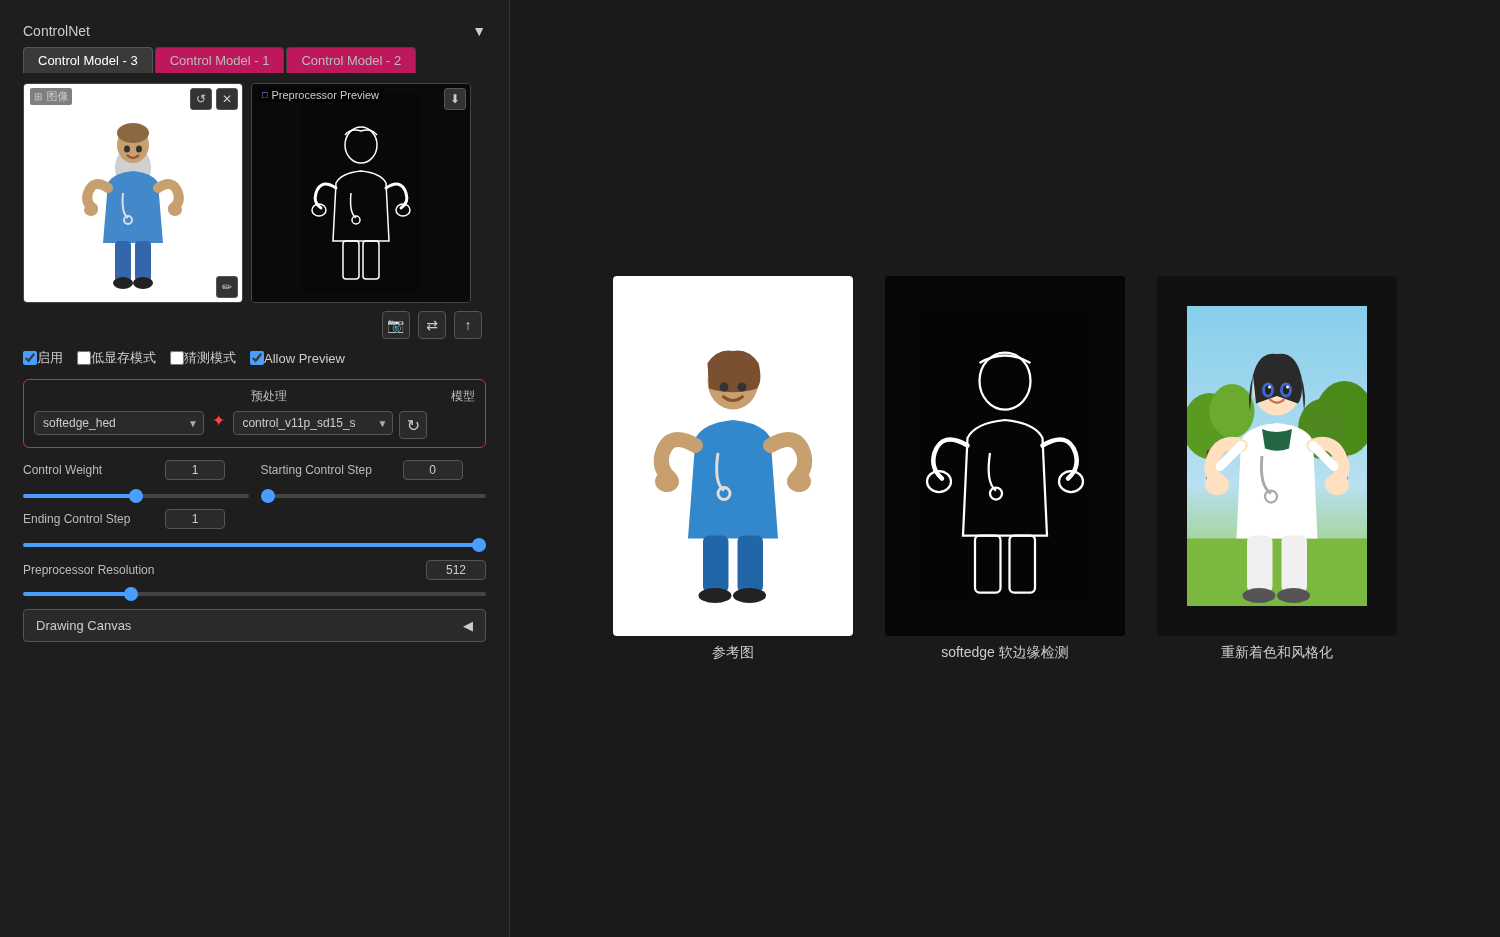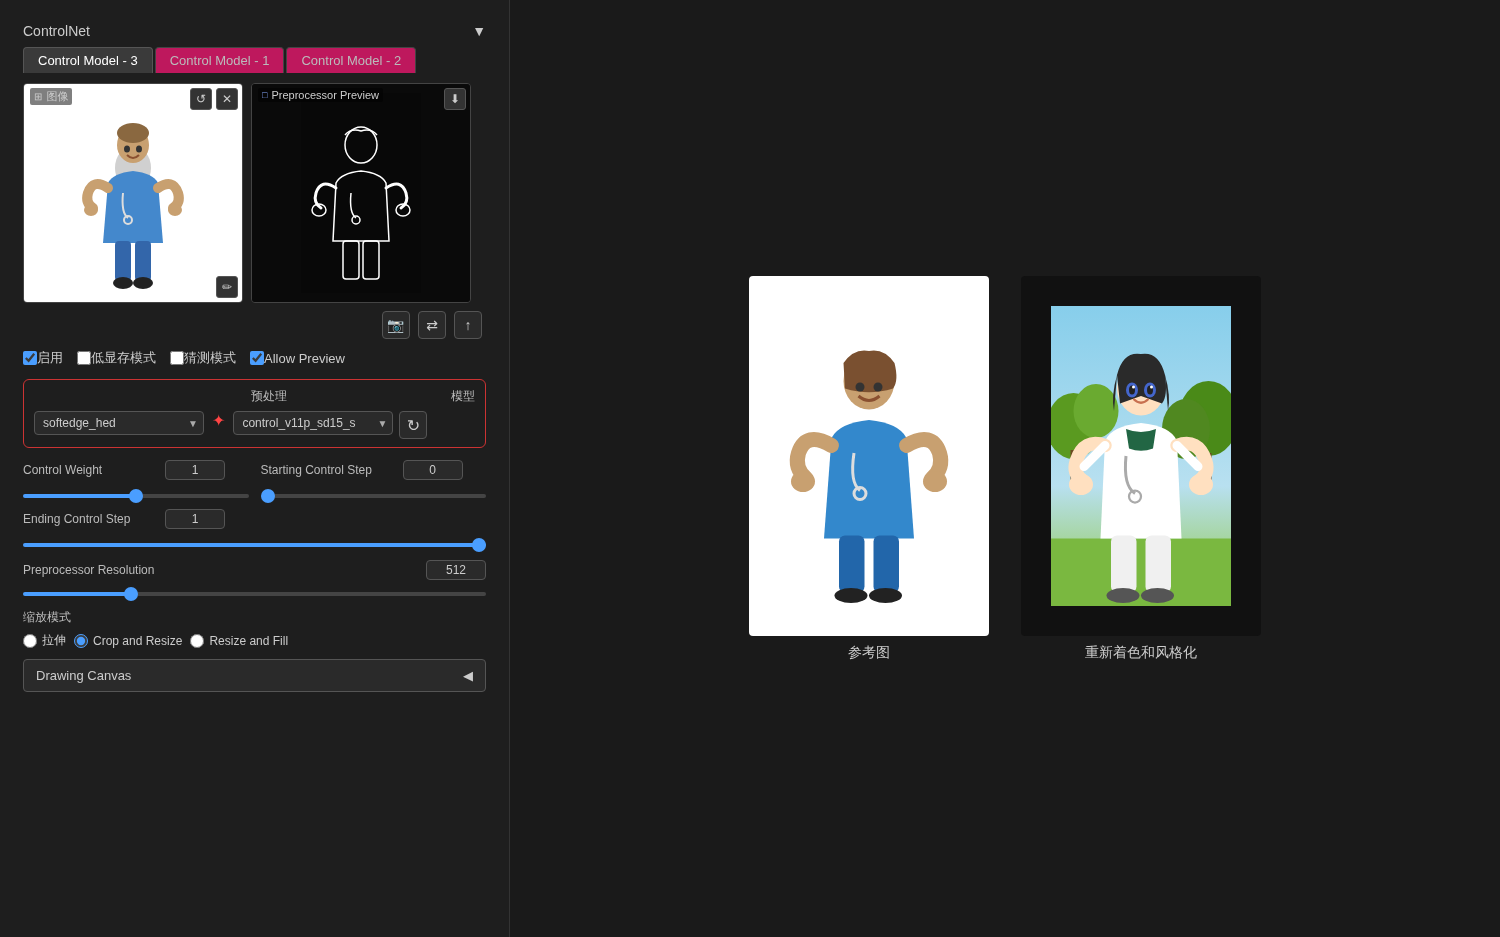--- a/index.html
+++ b/index.html
@@ -597,37 +597,20 @@
   <div class="full-slider-row">
     <div class="full-slider-top">
       <span class="slider-label">Preprocessor Resolution</span>
       <input type="text" class="slider-value" value="512" style="">
     </div>
     <div class="slider-container">
       <input type="range" min="64" max="2048" value="512" step="1" style="background: linear-gradient(to right, rgb(74, 158, 255) 0%, rgb(74, 158, 255) 22%, rgb(68, 68, 68) 22%, rgb(68, 68, 68) 100%);">
     </div>
   </div>
 
-  <div class="zoom-section">
-    <div class="zoom-label">缩放模式</div>
-    <div class="zoom-options">
-      <label class="radio-option">
-        <input type="radio" name="zoom" value="stretch" style="">
-        <label>拉伸</label>
-      </label>
-      <label class="radio-option">
-        <input type="radio" name="zoom" value="crop_resize" checked="" style="">
-        <label>Crop and Resize</label>
-      </label>
-      <label class="radio-option">
-        <input type="radio" name="zoom" value="resize_fill" style="">
-        <label>Resize and Fill</label>
-      </label>
-    </div>
-  </div>
 
   <div class="drawing-canvas">
     <span>Drawing Canvas</span>
     <span>◀</span>
   </div>
 </div>
 
 <div class="right-panel">
   <div class="result-images">
 
@@ -649,20 +632,39 @@
           <path d="M50 98 Q47 118 54 123" stroke="#ddd" stroke-width="2" fill="none"></path>
           <circle cx="54" cy="125" r="4" fill="none" stroke="#ddd" stroke-width="2"></circle>
           <path d="M53 60 Q60 66 67 60" stroke="#8a5030" stroke-width="2" fill="none"></path>
           <ellipse cx="54" cy="54" rx="3" ry="3" fill="#333"></ellipse>
           <ellipse cx="66" cy="54" rx="3" ry="3" fill="#333"></ellipse>
         </svg>
       </div>
       <div class="result-caption">参考图</div>
     </div>
 
+    <div class="result-item">
+      <div class="result-img" style="background:#060606; display:flex; align-items:center; justify-content:center;">
+        <svg viewBox="0 0 120 200" width="180" height="300">
+          <rect width="120" height="200" fill="#050505"></rect>
+          <ellipse cx="60" cy="50" rx="17" ry="19" fill="none" stroke="white" stroke-width="1.5"></ellipse>
+          <path d="M43 38 Q60 28 77 38" stroke="white" stroke-width="1.5" fill="none"></path>
+          <path d="M35 88 Q40 78 60 76 Q80 78 85 88 L88 153 L32 153 Z" fill="none" stroke="white" stroke-width="1.5"></path>
+          <path d="M35 93 Q18 83 13 98 Q10 108 18 115" stroke="white" stroke-width="3" fill="none" stroke-linecap="round"></path>
+          <path d="M85 93 Q102 83 107 98 Q110 108 102 115" stroke="white" stroke-width="3" fill="none" stroke-linecap="round"></path>
+          <ellipse cx="16" cy="117" rx="8" ry="7" fill="none" stroke="white" stroke-width="1.5"></ellipse>
+          <ellipse cx="104" cy="117" rx="8" ry="7" fill="none" stroke="white" stroke-width="1.5"></ellipse>
+          <rect x="40" y="153" width="17" height="38" rx="3" fill="none" stroke="white" stroke-width="1.5"></rect>
+          <rect x="63" y="153" width="17" height="38" rx="3" fill="none" stroke="white" stroke-width="1.5"></rect>
+          <path d="M50 98 Q47 118 54 123" stroke="white" stroke-width="1.5" fill="none"></path>
+          <circle cx="54" cy="125" r="4" fill="none" stroke="white" stroke-width="1.5"></circle>
+        </svg>
+      </div>
+      <div class="result-caption">softedge 软边缘检测</div>
+    </div>
 
     <div class="result-item">
       <div class="result-img" style="overflow:hidden; display:flex; align-items:center; justify-content:center;">
         <svg viewBox="0 0 120 200" width="180" height="300">
 
           <defs>
             <linearGradient id="skyGrad" x1="0" y1="0" x2="0" y2="1">
               <stop offset="0%" stop-color="#87ceeb"></stop>
               <stop offset="60%" stop-color="#b8e0f0"></stop>
               <stop offset="100%" stop-color="#90c840"></stop>

